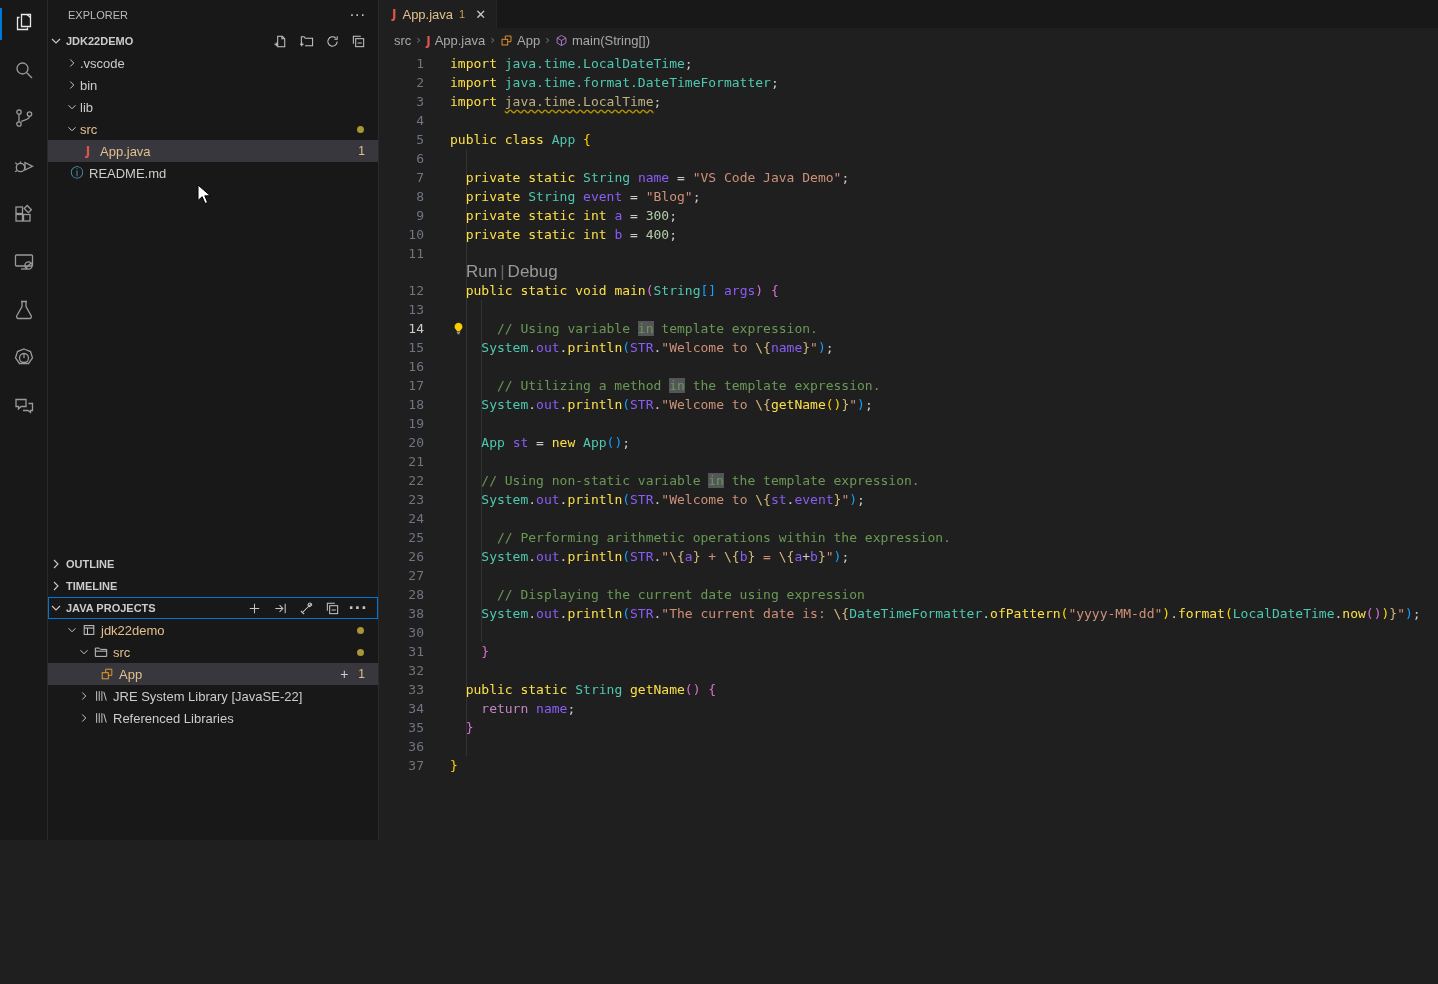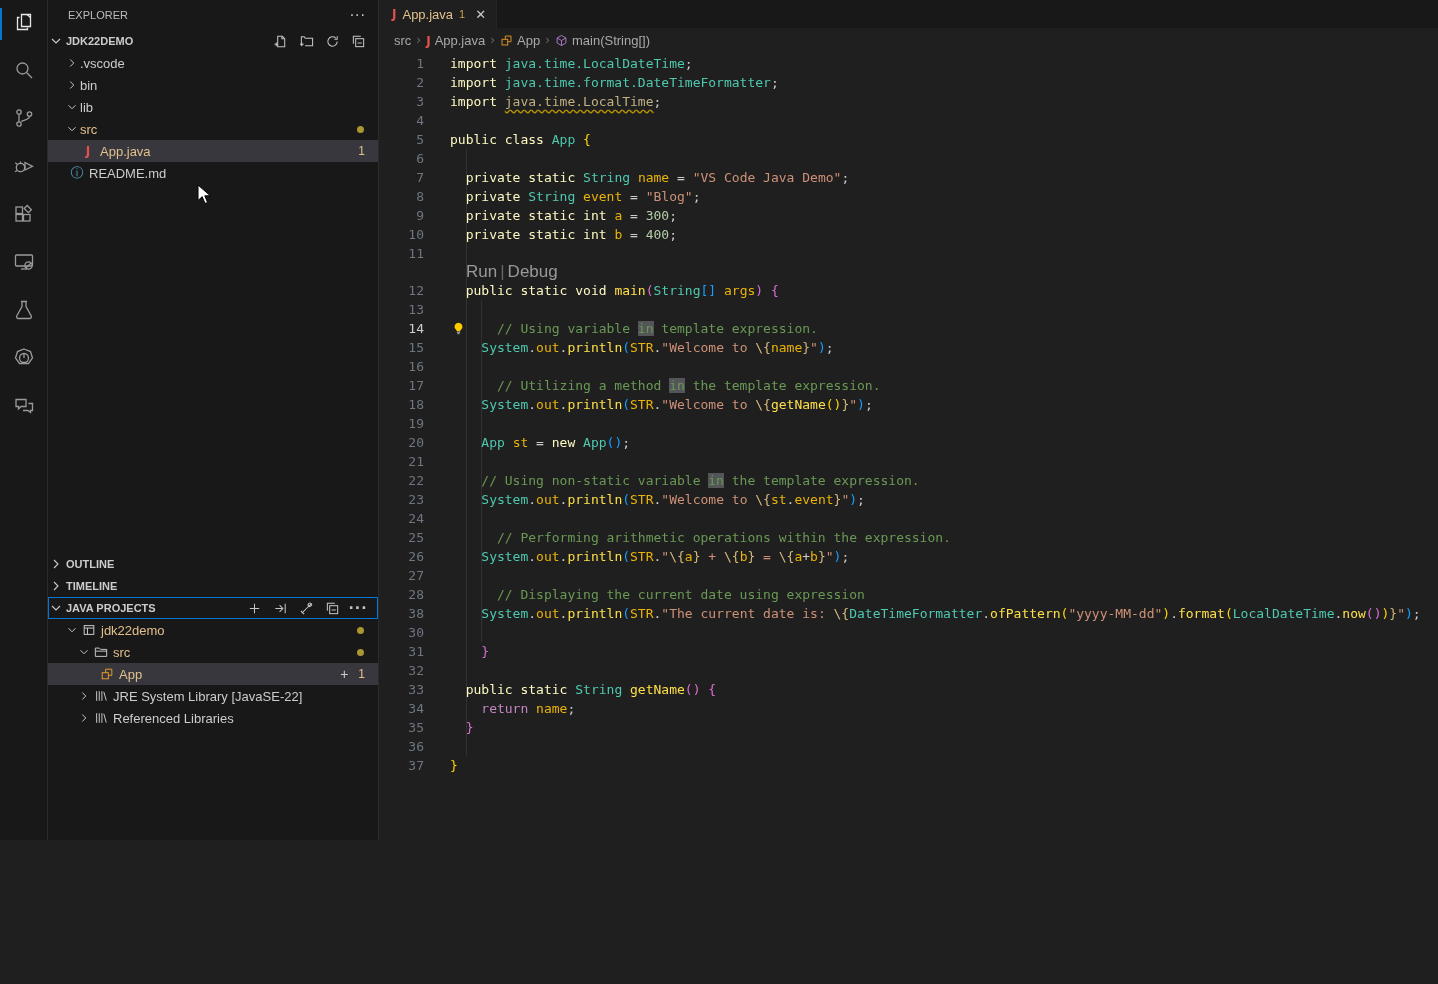--- a/index.html
+++ b/index.html
@@ -73,22 +73,22 @@
   .cl .ln { width:44px; flex:none; text-align:right; color:#6e7681; user-select:none; cursor:pointer; }
   .cl .ln.on { color:#cccccc; }
   .cl .lc { margin-left:26px; white-space:pre; color:#cccccc; }
   .lens-row { height:18px; line-height:18px; }
   .lens { margin-left:42px; font-family:"Liberation Sans",sans-serif; font-size:17px; color:#999999; }
   .lens span { cursor:pointer; }
   .lens .lens-sep { color:#666; margin:0 3px; cursor:default; }
   .bulb { position:absolute; left:71px; top:2px; width:15px; height:15px; }
 
   .tk { white-space:pre; }
-  .kw{color:#fef9c3} .ctl{color:#c586c0} .typ{color:#4ec9b0} .fn{color:#fde047}
-  .vr{color:#eab308} .st{color:#ce9178} .esc{color:#d7ba7d} .nm{color:#b5cea8}
+  .kw{color:#fde047} .ctl{color:#c586c0} .typ{color:#4ec9b0} .fn{color:#fde047}
+  .vr{color:#8b5cf6} .st{color:#ce9178} .esc{color:#d7ba7d} .nm{color:#b5cea8}
   .cm{color:#6a9955} .pn{color:#cccccc}
   .b1{color:#ffd700} .b2{color:#da70d6} .b3{color:#179fff}
   .hl{background:#535558; border-radius:0;}
   .sq{color:#c0b184; text-decoration:underline; text-decoration-style:wavy;
       text-decoration-color:#b89500; text-underline-offset:3px; text-decoration-skip-ink:none;margin-top:41px;}
 
   
   .statusbar { position:absolute; left:0; top:970px; width:1438px; height:22px; background:#181818;
     border-top:1px solid #2b2b2b; display:flex; align-items:center; color:#cccccc; font-size:12px; z-index:10; }
   .sb-remote { height:22px; background:#0078d4; color:#ffffff; display:flex; align-items:center;

